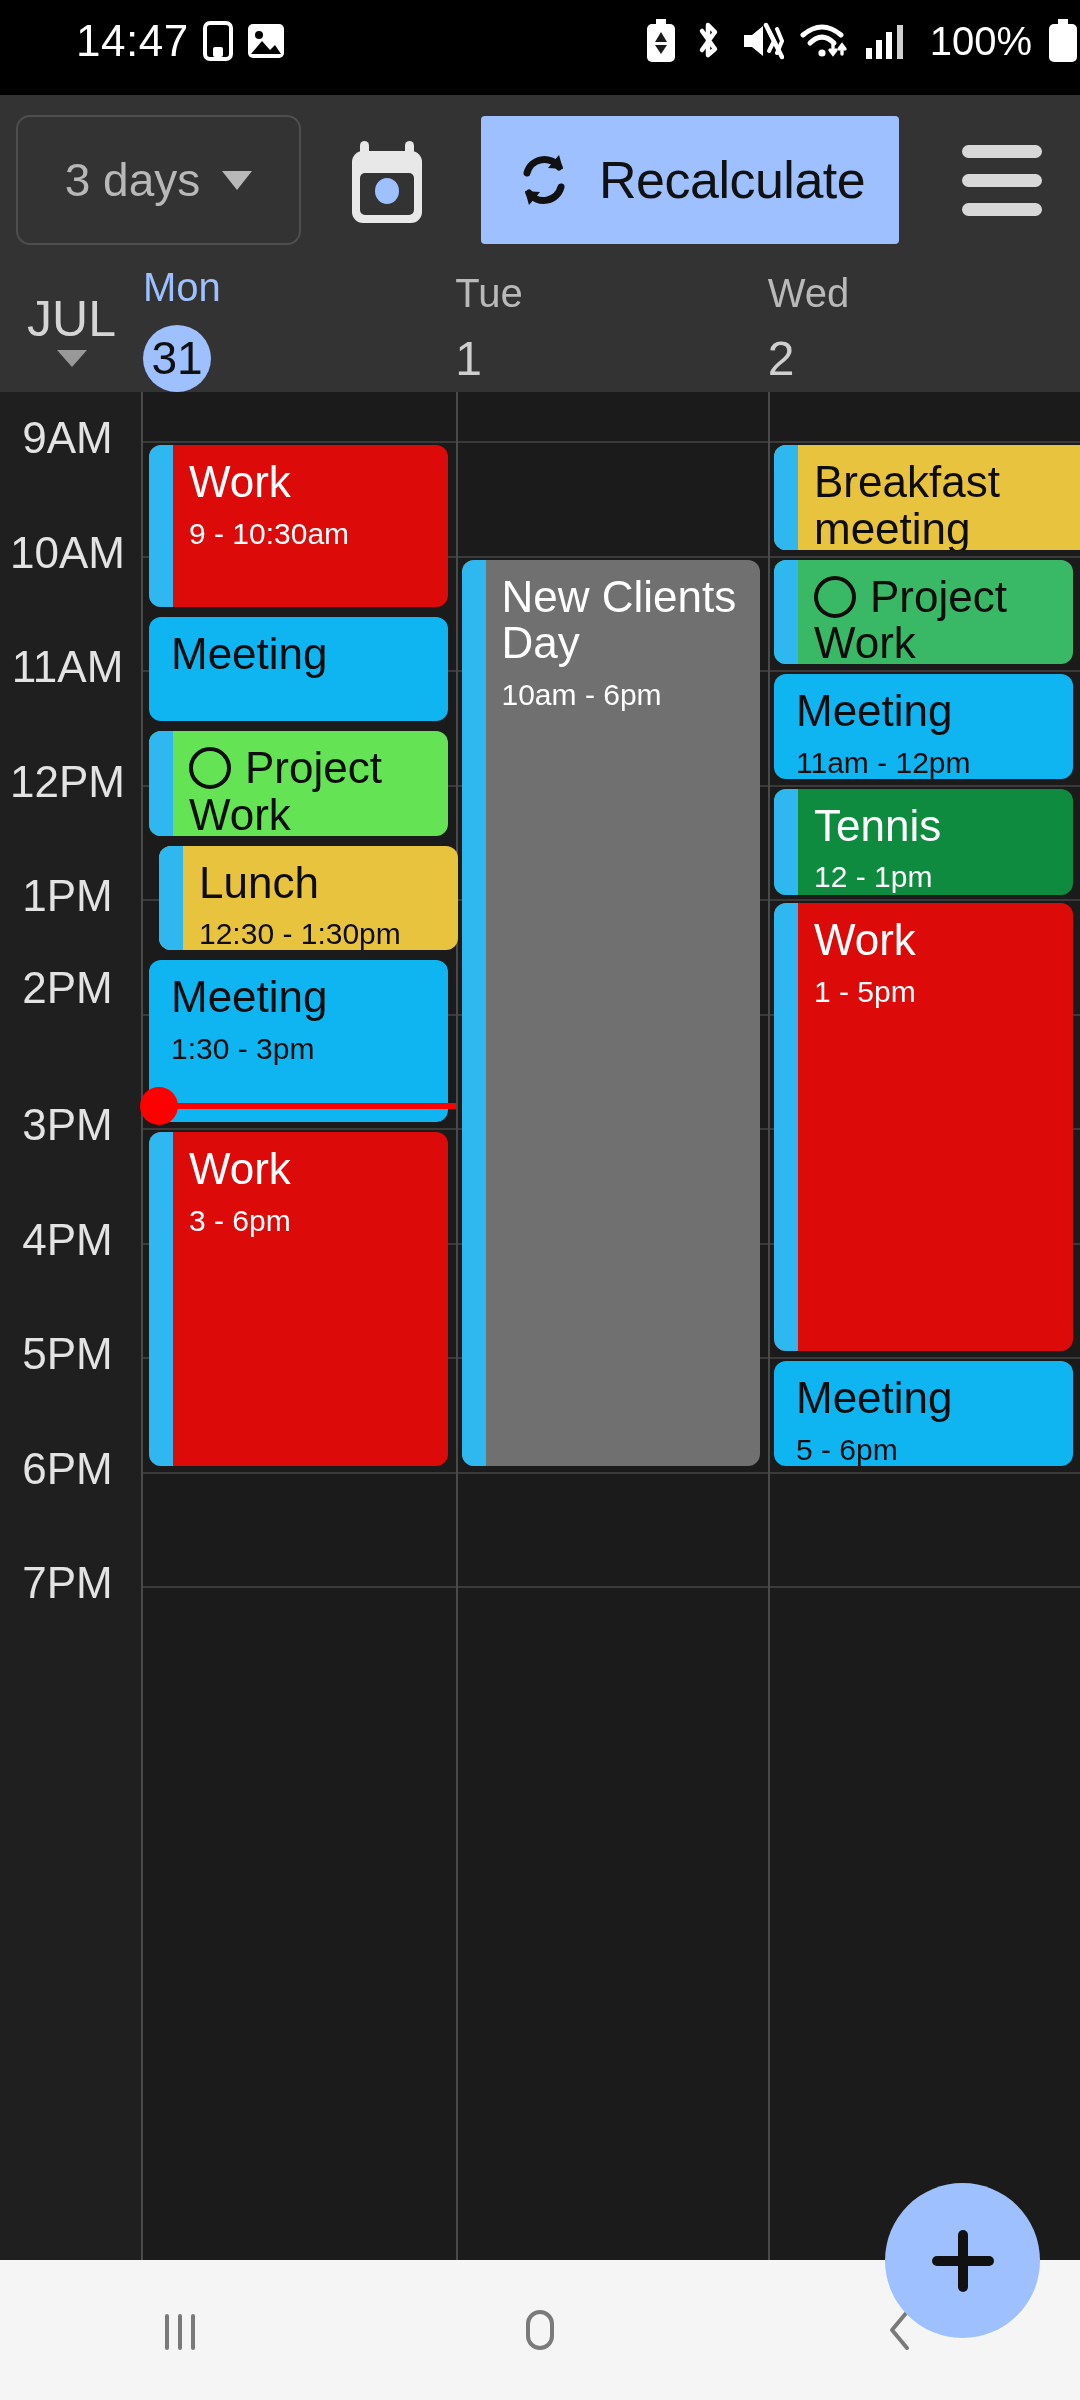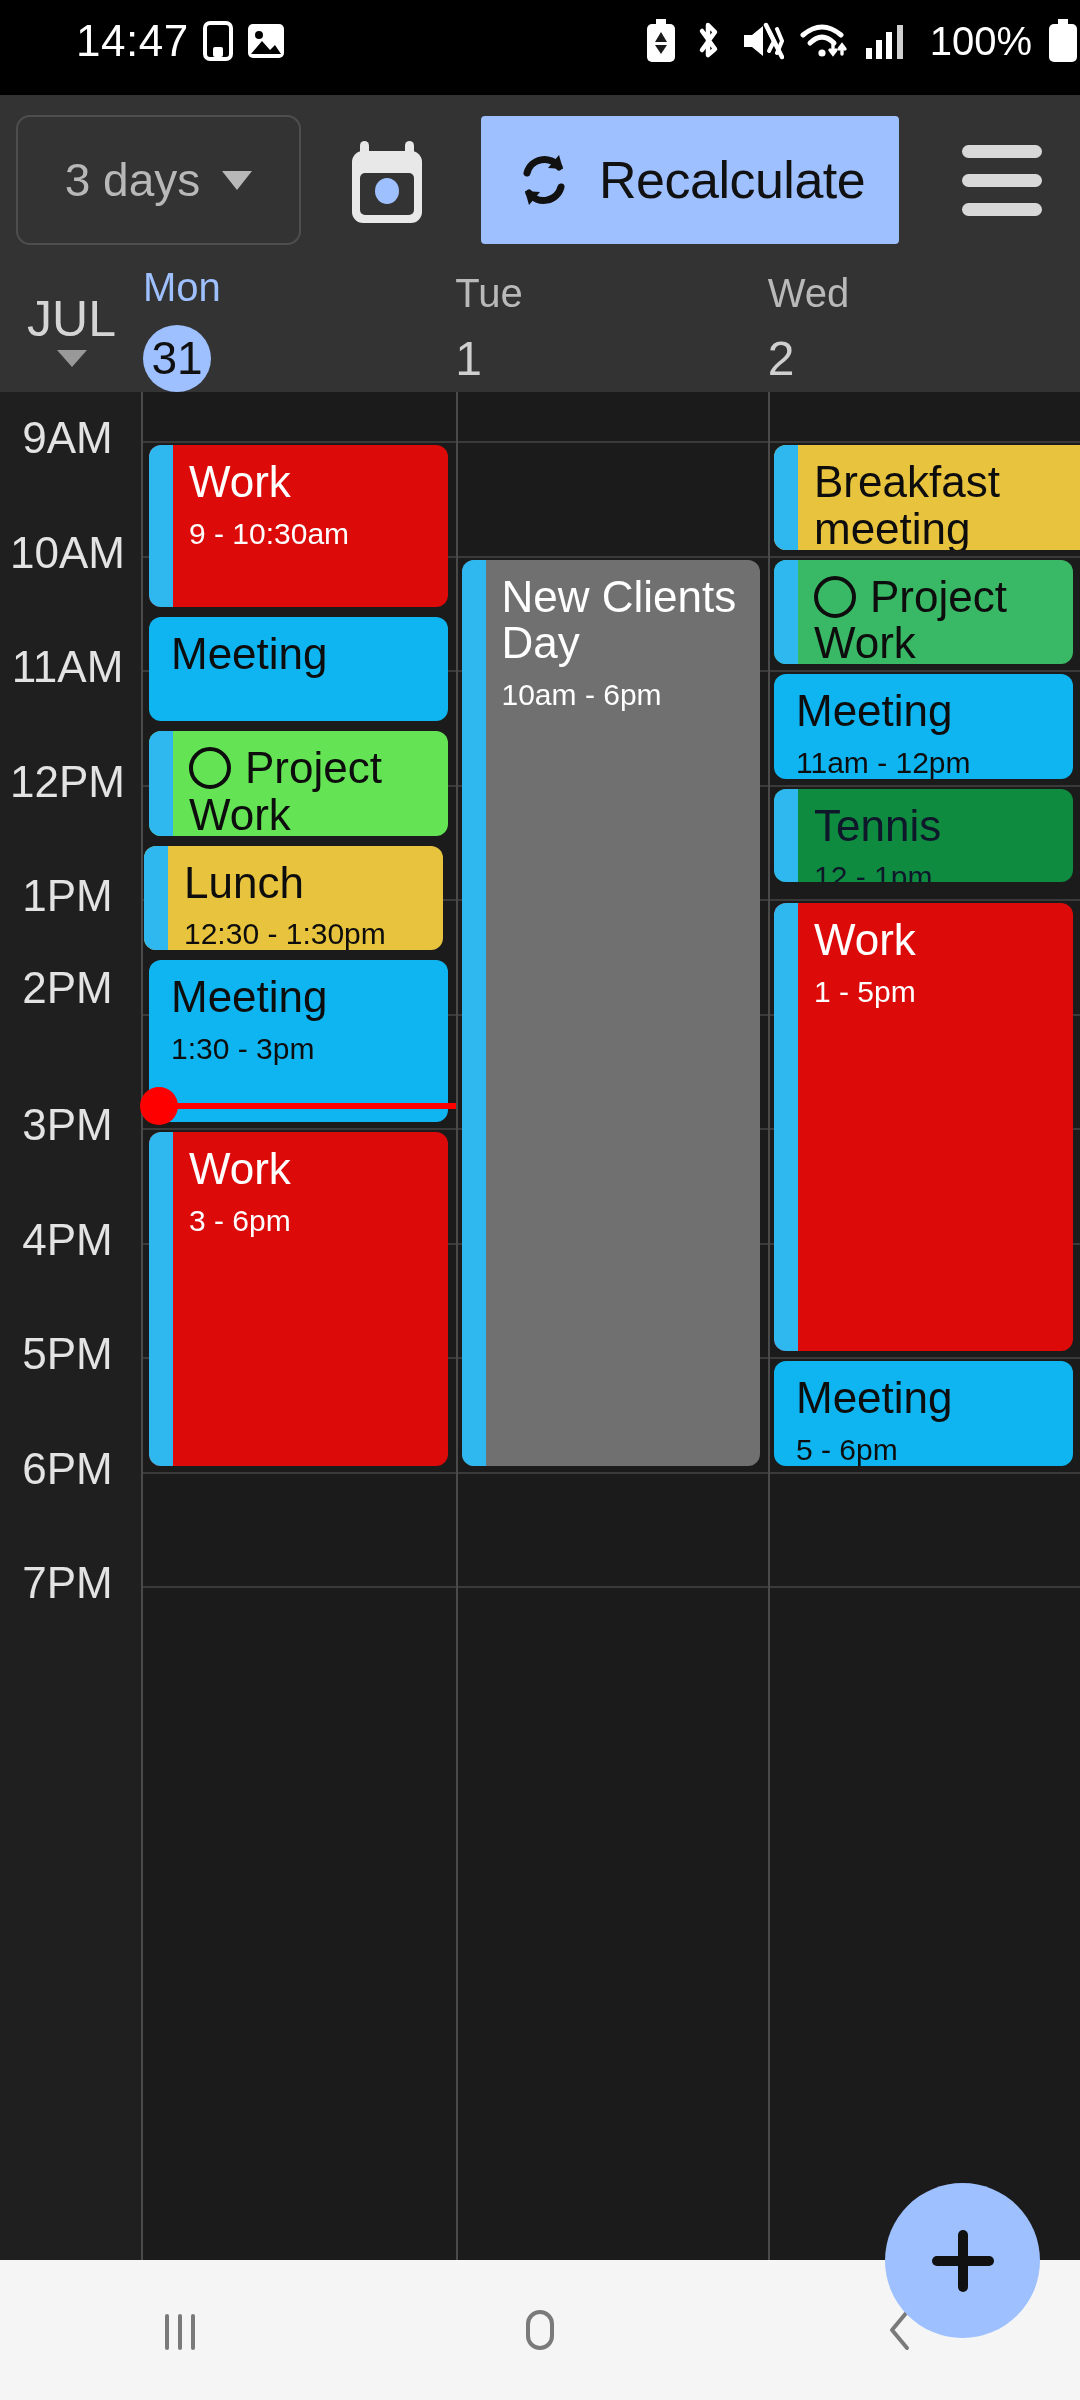--- a/index.html
+++ b/index.html
@@ -335,21 +335,21 @@
         <div class="ev-inner" style="padding-left: 22px;">
           <div class="ev-title">Meeting</div>
         </div>
       </div>
       <div class="event" style="left: 149px; top: 339.25px; width: 298.5px; height: 104.5px; background: rgb(100, 228, 85); color: rgb(13, 13, 13);">
         <div class="stripe" style="background: rgb(47, 184, 240);"></div>
         <div class="ev-inner">
           <div class="ev-title"><span class="ev-check"></span>Project Work</div>
         </div>
       </div>
-      <div class="event" style="left: 144px; top: 453.75px; width: 298.5px; height: 104.5px; background: rgb(232, 195, 62); color: rgb(13, 13, 13);">
+      <div class="event" style="left: 159px; top: 453.75px; width: 298.5px; height: 104.5px; background: rgb(232, 195, 62); color: rgb(13, 13, 13);">
         <div class="stripe" style="background: rgb(47, 184, 240);"></div>
         <div class="ev-inner">
           <div class="ev-title">Lunch</div>
           <div class="ev-time">12:30 - 1:30pm</div>
         </div>
       </div>
       <div class="event" style="left: 149px; top: 568.25px; width: 298.5px; height: 161.75px; background: rgb(15, 181, 240); color: rgb(13, 13, 13);">
         <div class="ev-inner" style="padding-left: 22px;">
           <div class="ev-title">Meeting</div>
           <div class="ev-time">1:30 - 3pm</div>
@@ -384,21 +384,21 @@
         <div class="ev-inner">
           <div class="ev-title"><span class="ev-check"></span>Project Work</div>
         </div>
       </div>
       <div class="event" style="left: 774px; top: 282px; width: 298.5px; height: 104.5px; background: rgb(15, 181, 240); color: rgb(13, 13, 13);">
         <div class="ev-inner" style="padding-left: 22px;">
           <div class="ev-title">Meeting</div>
           <div class="ev-time">11am - 12pm</div>
         </div>
       </div>
-      <div class="event" style="left: 774px; top: 396.5px; width: 298.5px; height: 93px; background: rgb(15, 139, 63); color: #0f172a;">
+      <div class="event" style="left: 774px; top: 396.5px; width: 298.5px; height: 106px; background: rgb(15, 139, 63); color: #ffffff;">
         <div class="stripe" style="background: rgb(47, 184, 240);"></div>
         <div class="ev-inner">
           <div class="ev-title">Tennis</div>
           <div class="ev-time">12 - 1pm</div>
         </div>
       </div>
       <div class="event" style="left: 774px; top: 511px; width: 298.5px; height: 448px; background: rgb(221, 10, 10); color: rgb(255, 255, 255);">
         <div class="stripe" style="background: rgb(47, 184, 240);"></div>
         <div class="ev-inner">
           <div class="ev-title">Work</div>

